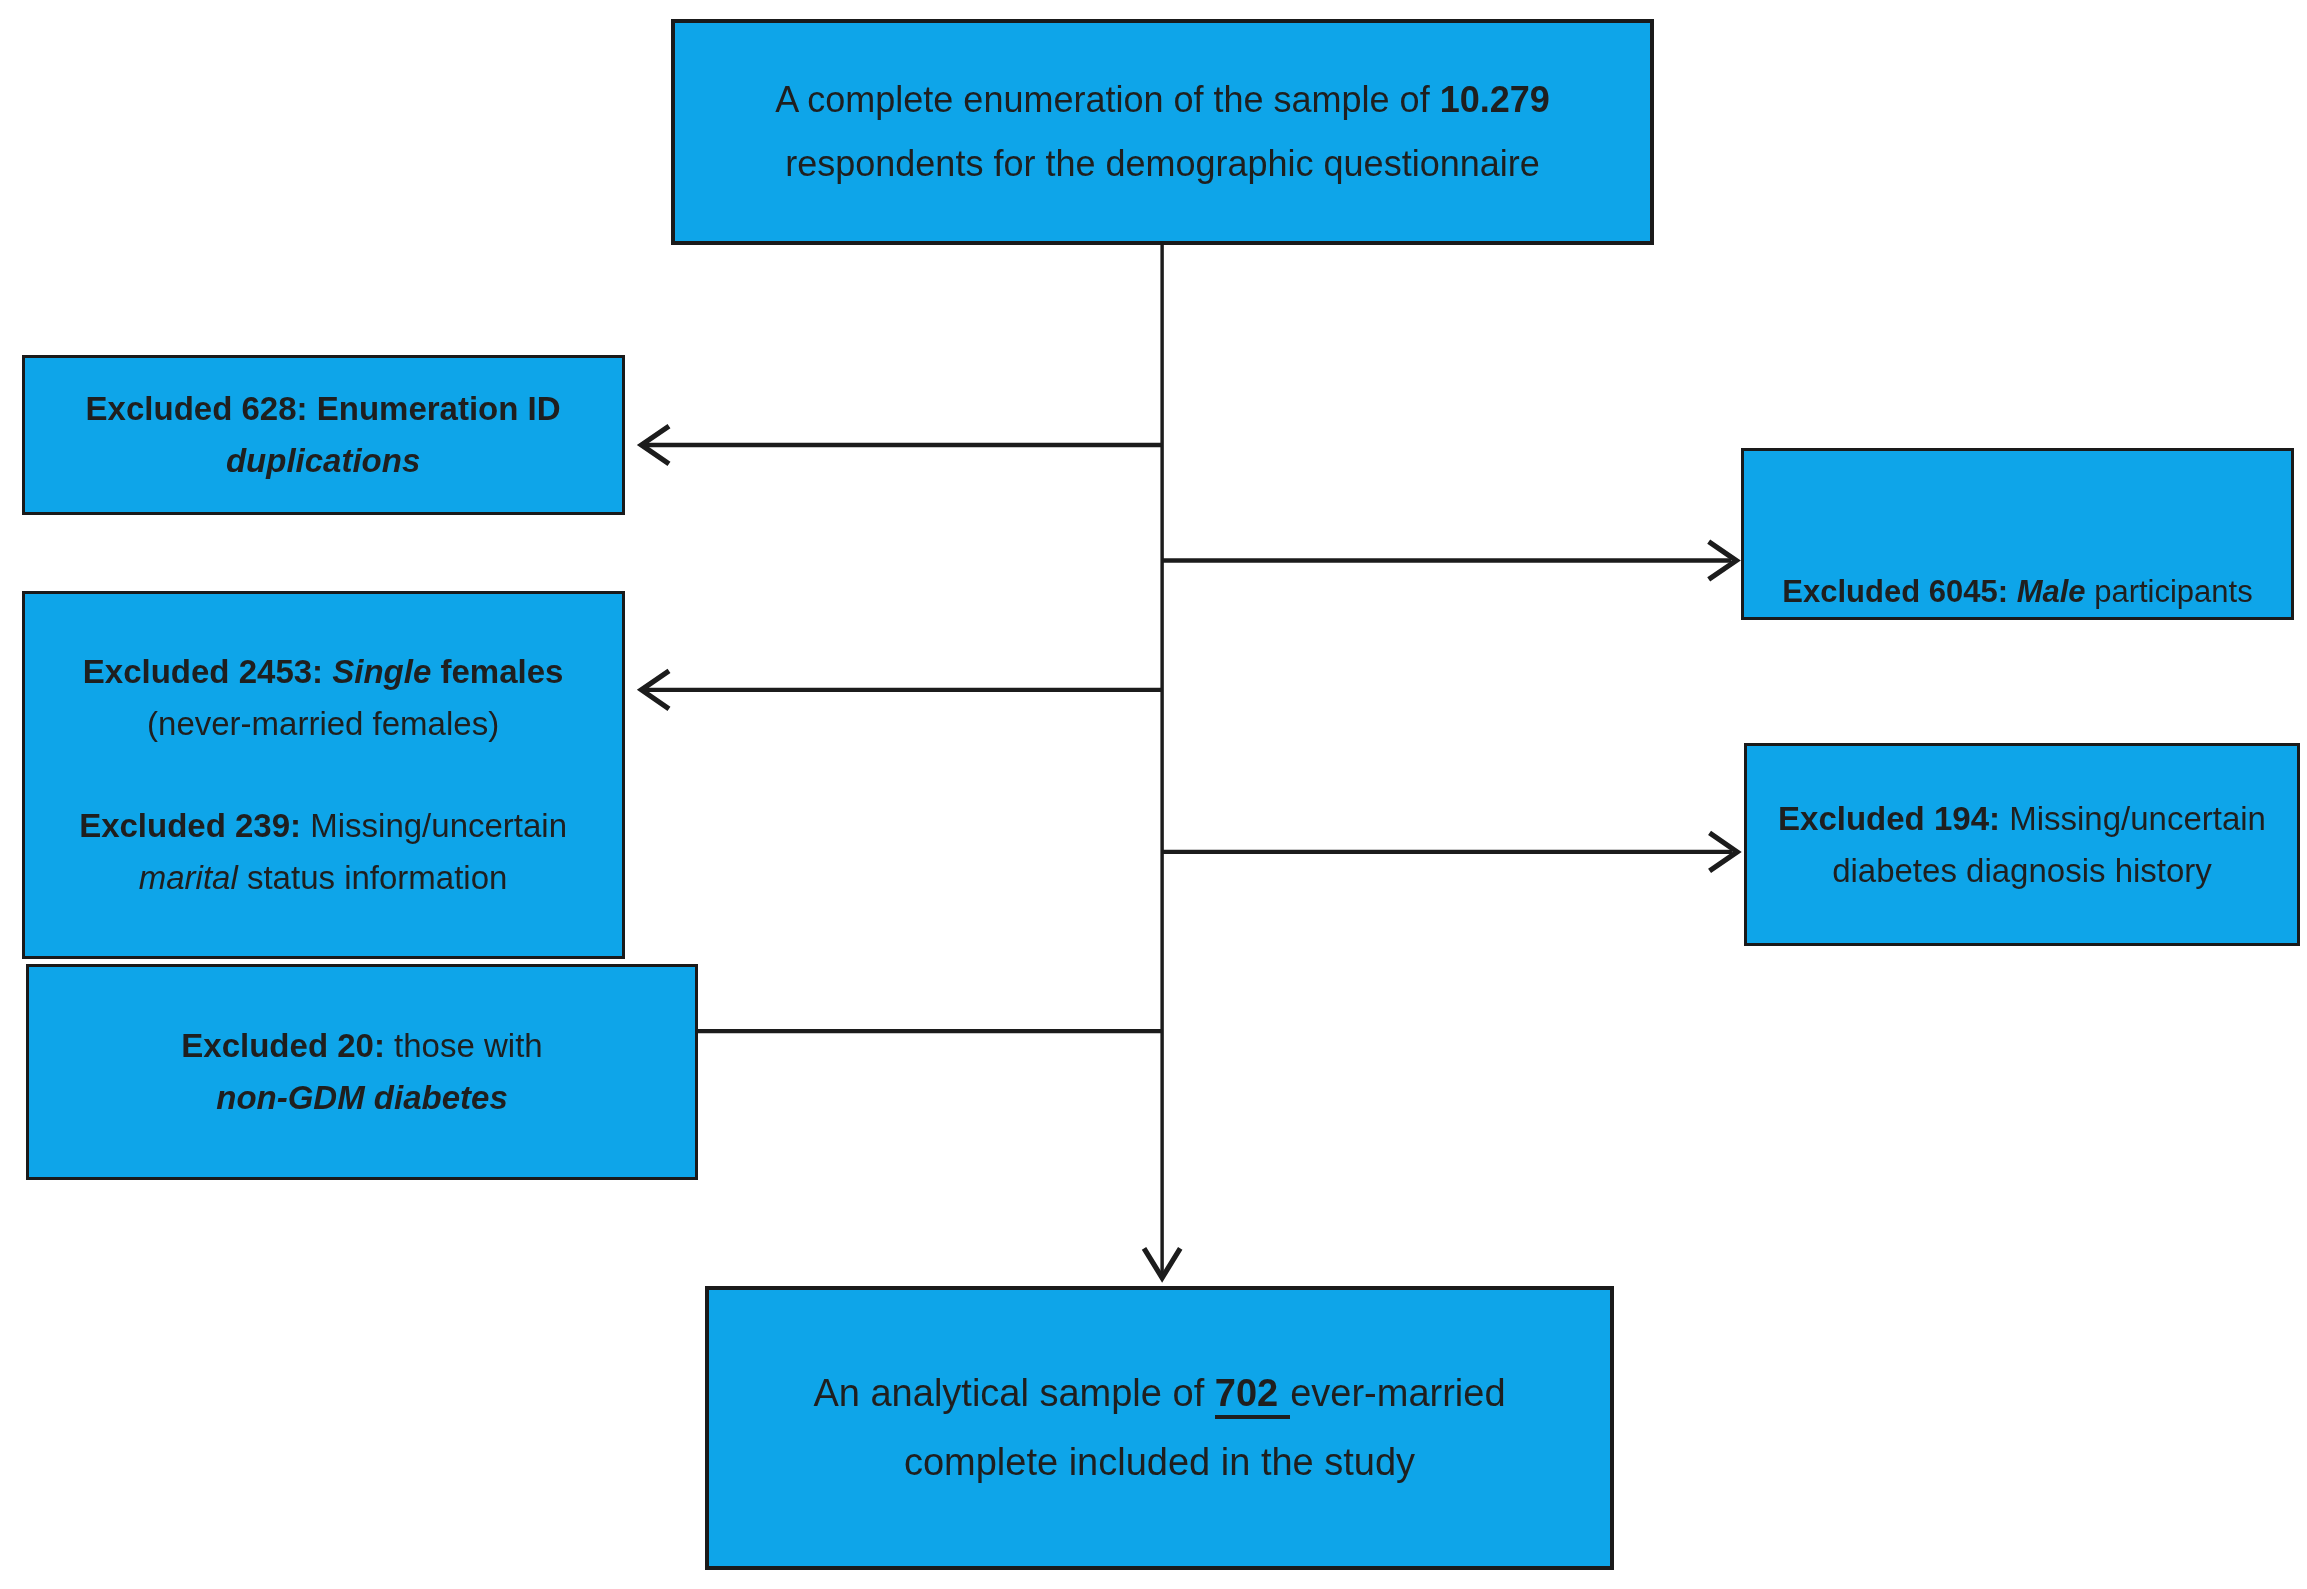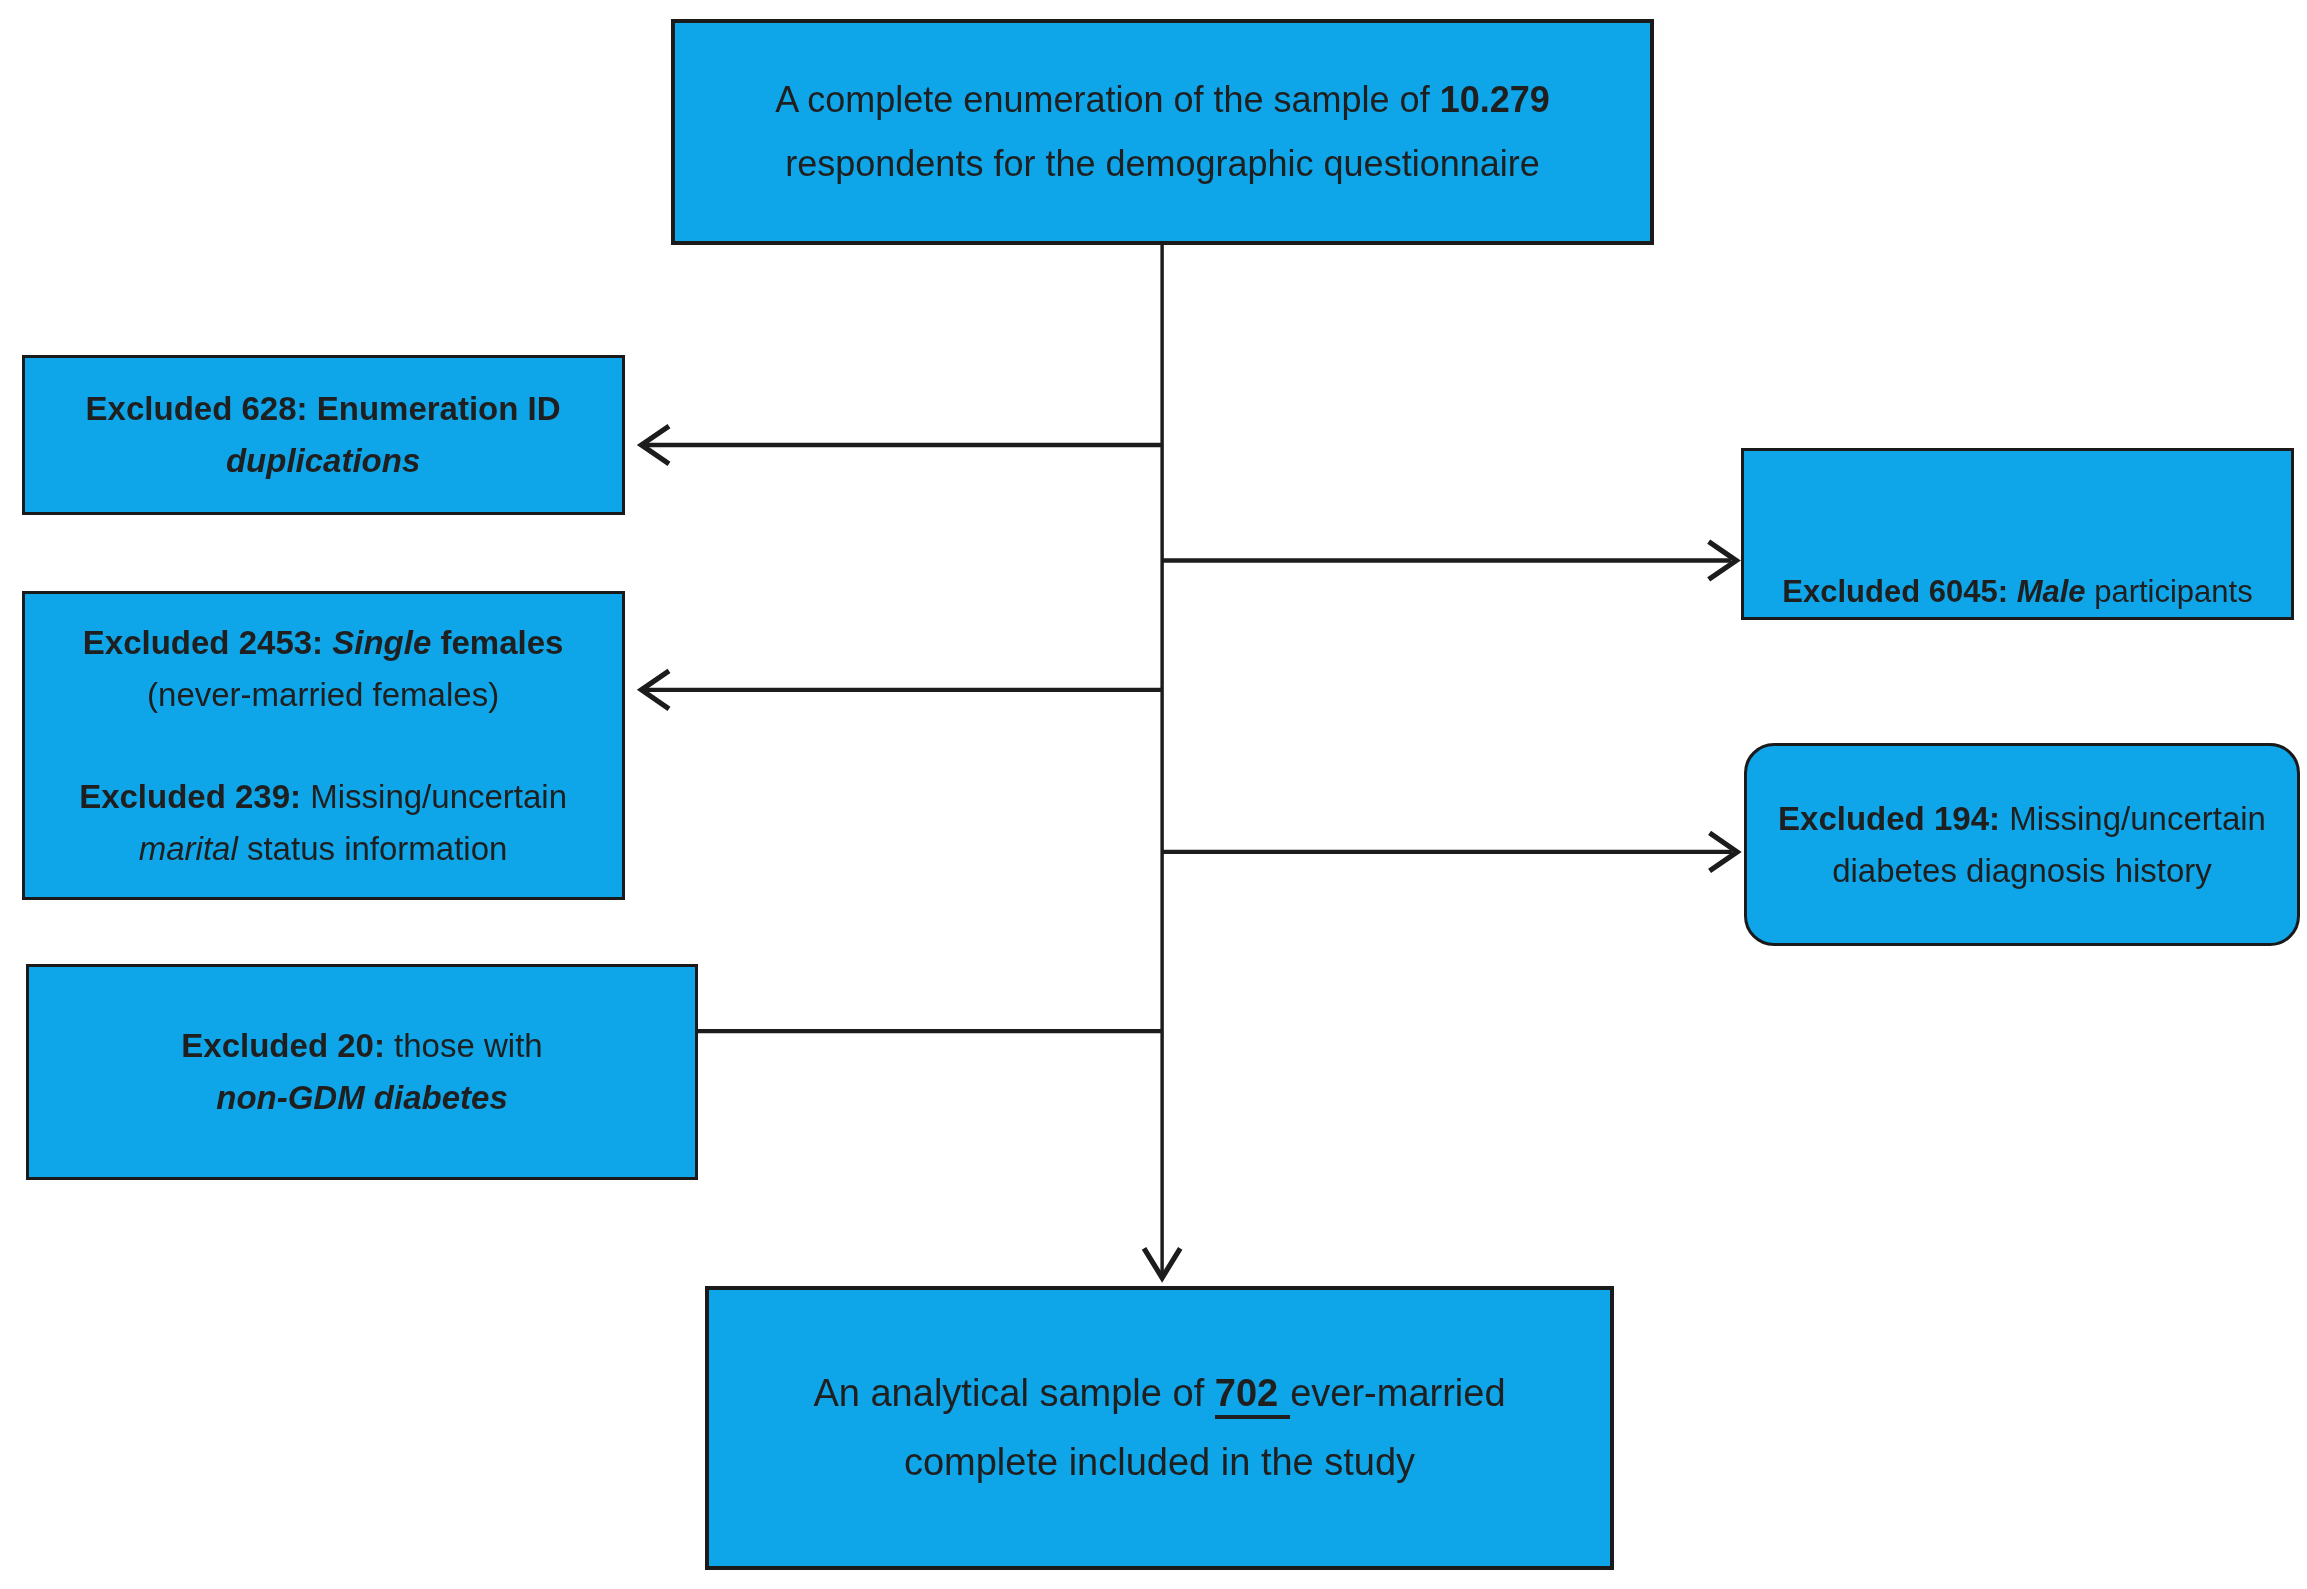--- a/index.html
+++ b/index.html
@@ -29,22 +29,22 @@
   .u702{
     font-weight:700;
     display:inline-block;
     border-bottom:4.3px solid #1f1f1f;
     padding-right:12px;
     line-height:1.1;
   }
   #box-top{left:671px;top:19px;width:983px;height:226px;border-width:4.3px;font-size:36px;line-height:64px;}
   #box-l1{left:21.6px;top:355px;width:603px;height:160px;font-size:33px;line-height:52px;}
   #box-r1{left:1741px;top:448px;width:553px;height:172px;font-size:31px;line-height:50px;justify-content:flex-end;}
-  #box-l2{left:21.6px;top:591px;width:603px;height:309px;font-size:33px;line-height:52px;}
-  #box-r2{left:1744px;top:743px;width:556px;height:203px;font-size:33px;line-height:52px;border-radius:30px;}
+  #box-l2{left:21.6px;top:591px;width:603px;height:368px;font-size:33px;line-height:52px;}
+  #box-r2{left:1744px;top:743px;width:556px;height:203px;font-size:33px;line-height:52px;}
   #box-l3{left:26px;top:964px;width:672px;height:216px;font-size:33px;line-height:52px;}
   #box-bottom{left:705px;top:1286px;width:909px;height:284px;border-width:4.3px;font-size:38px;line-height:69px;}
   .para + .para{margin-top:50px;}
   #connectors{position:absolute;left:0;top:0;pointer-events:none;}
 </style>
 </head>
 <body>
 
 <div class="canvas">
 

